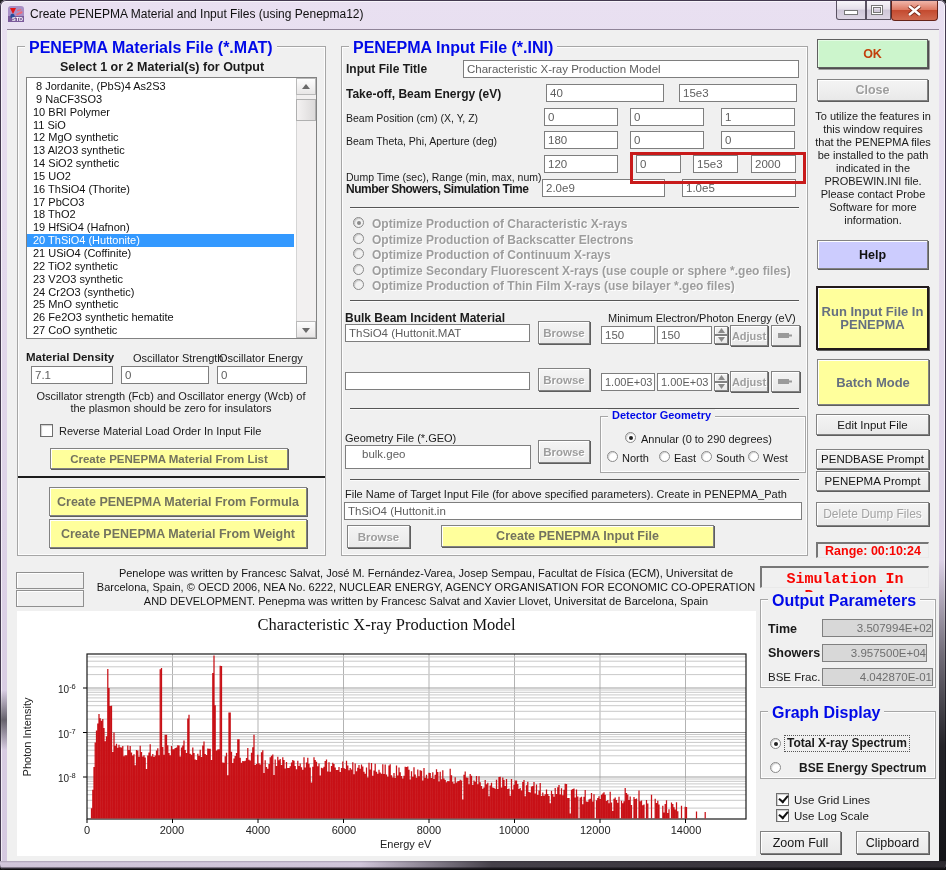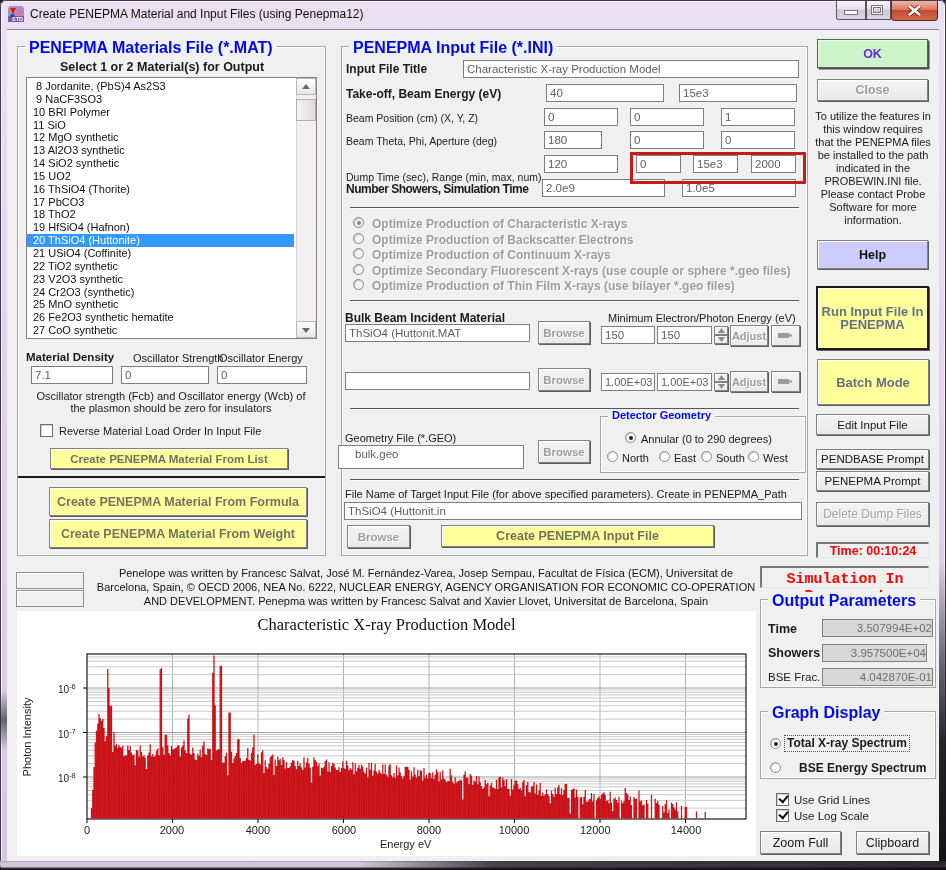--- a/index.html
+++ b/index.html
@@ -111,21 +111,21 @@
 <div class="lbl b" style="left:346px;top:62px;font-size:12px;">Input File Title</div>
 <div class="fld" style="left:463px;top:60px;width:336px;height:18px;">Characteristic X-ray Production Model</div>
 <div class="lbl b" style="left:346px;top:87px;font-size:12px;">Take-off, Beam Energy (eV)</div>
 <div class="fld" style="left:546px;top:84px;width:118px;height:18px;">40</div>
 <div class="fld" style="left:679px;top:84px;width:118px;height:18px;">15e3</div>
 <div class="lbl" style="left:346px;top:112px;font-size:10.5px;">Beam Position (cm) (X, Y, Z)</div>
 <div class="fld" style="left:544px;top:108px;width:74px;height:18px;">0</div>
 <div class="fld" style="left:630px;top:108px;width:74px;height:18px;">0</div>
 <div class="fld" style="left:721px;top:108px;width:74px;height:18px;">1</div>
 <div class="lbl" style="left:346px;top:135px;font-size:10.5px;">Beam Theta, Phi, Aperture (deg)</div>
-<div class="fld" style="left:544px;top:131px;width:58px;height:18px;">180</div>
+<div class="fld" style="left:544px;top:131px;width:74px;height:18px;">180</div>
 <div class="fld" style="left:630px;top:131px;width:74px;height:18px;">0</div>
 <div class="fld" style="left:721px;top:131px;width:74px;height:18px;">0</div>
 <div class="lbl" style="left:346px;top:159px;font-size:10.5px;margin-top:12px;">Dump Time (sec), Range (min, max, num)</div>
 <div class="fld" style="left:544px;top:155px;width:74px;height:18px;">120</div>
 <div class="fld" style="left:636px;top:155px;width:45px;height:18px;">0</div>
 <div class="fld" style="left:693px;top:155px;width:45px;height:18px;">15e3</div>
 <div class="fld" style="left:751px;top:155px;width:45px;height:18px;">2000</div>
 <div class="lbl b" style="left:346px;top:182px;font-size:12px;letter-spacing:-0.5px;">Number Showers, Simulation Time</div>
 <div class="fld" style="left:542px;top:179px;width:123px;height:18px;">2.0e9</div>
 <div class="fld" style="left:682px;top:179px;width:114px;height:18px;">1.0e5</div>
@@ -192,21 +192,21 @@
     <svg width="17" height="9">
       <rect x="1" y="2" width="11" height="5" fill="#9a9a9a"></rect>
       <rect x="12" y="3.5" width="3" height="2" fill="#9a9a9a"></rect>
     </svg>
   </div>
 <div class="etch" style="left:350px;top:408px;width:449px;"></div>
 <div class="grp" style="left:600px;top:416px;width:206px;height:57px;">
     <span class="gtitle" style="font-size:11px;">Detector Geometry</span>
   </div>
 <div class="lbl" style="left:345px;top:432px;">Geometry File (*.GEO)</div>
-<div class="fld" style="left:338px;top:445px;width:186px;height:24px;padding-left:16px;">bulk.geo</div>
+<div class="fld" style="left:345px;top:445px;width:186px;height:24px;padding-left:16px;">bulk.geo</div>
 <div class="btn" style="left:538px;top:440px;width:52px;height:23px;">
     <span class="dis" style="font-size:11.5px;">Browse</span>
   </div>
 <div class="rad on" style="left:625px;top:432px;"></div>
 <div class="lbl" style="left:641px;top:433px;">Annular (0 to 290 degrees)</div>
 <div class="rad" style="left:607px;top:451px;"></div>
 <div class="lbl" style="left:622px;top:452px;">North</div>
 <div class="rad" style="left:659px;top:451px;"></div>
 <div class="lbl" style="left:674px;top:452px;">East</div>
 <div class="rad" style="left:701px;top:451px;"></div>
@@ -215,38 +215,38 @@
 <div class="lbl" style="left:763px;top:452px;">West</div>
 <div class="etch" style="left:350px;top:479px;width:449px;"></div>
 <div class="lbl" style="left:345px;top:488px;">File Name of Target Input File (for above specified parameters). Create in PENEPMA_Path</div>
 <div class="fld" style="left:344px;top:502px;width:458px;height:18px;">ThSiO4 (Huttonit.in</div>
 <div class="btn" style="left:347px;top:525px;width:63px;height:23px;">
     <span class="dis" style="font-size:11.5px;">Browse</span>
   </div>
 <div class="btn ybtn" style="left:441px;top:525px;width:273px;height:22px;font-size:12.5px;">Create PENEPMA Input File</div>
 
 <div class="btn" style="left:817px;top:39px;width:111px;height:29px;background:#ccf5cc;border:1px solid #5f5f5f;box-shadow:1.5px 1.5px 0 #4e4e4e, inset 1px 1px 0 #e4fbe4;">
-    <span style="color:#6d28d9;font-weight:bold;font-size:12.5px;">OK</span>
+    <span style="color:#c2410c;font-weight:bold;font-size:12.5px;">OK</span>
   </div>
 <div class="btn" style="left:817px;top:79px;width:111px;height:22px;">
     <span class="dis" style="font-size:12.5px;">Close</span>
   </div>
 <div class="lbl" style="left:810px;top:110px;width:126px;text-align:center;white-space:normal;line-height:13px;">To utilize the features in<br>this window requires<br>that the PENEPMA files<br>be installed to the path<br>indicated in the<br>PROBEWIN.INI file.<br>Please contact Probe<br>Software for more<br>information.</div>
 <div class="btn" style="left:817px;top:240px;width:111px;height:29px;background:#ccccfe;">
     <span style="color:#111;font-weight:bold;font-size:12.5px;">Help</span>
   </div>
 <div class="btn ybtn" style="left:816px;top:286px;width:113px;height:64px;border:2px solid #221a1a;line-height:13px;font-size:13px;text-align:center;color:#667080;">Run Input File In<br>PENEPMA</div>
 <div class="btn ybtn" style="left:817px;top:359px;width:112px;height:46px;font-size:13px;color:#667080;">Batch Mode</div>
 <div class="btn" style="left:816px;top:414px;width:113px;height:21px;font-size:11.5px;">Edit Input File</div>
 <div class="btn" style="left:816px;top:449px;width:113px;height:20px;font-size:11.5px;">PENDBASE Prompt</div>
 <div class="btn" style="left:816px;top:471px;width:113px;height:20px;font-size:11.5px;">PENEPMA Prompt</div>
 <div class="btn" style="left:816px;top:502px;width:113px;height:24px;">
     <span style="color:#a3a3a3;font-size:12px;text-shadow:1px 1px 0 #fff;">Delete Dump Files</span>
   </div>
-<div class="abs" style="left:816px;top:542px;width:113px;height:16px;border:2px solid #777;border-bottom:1px solid #e9e9e9;border-right:1px solid #e9e9e9;text-align:center;font-size:12.5px;font-weight:bold;color:#f80400;line-height:12px;padding-top:1px;">Time: 00:10:24</div>
+<div class="abs" style="left:816px;top:542px;width:113px;height:16px;border:2px solid #777;border-bottom:1px solid #e9e9e9;border-right:1px solid #e9e9e9;text-align:center;font-size:12.5px;font-weight:bold;color:#f80400;line-height:12px;padding-top:1px;">Range: 00:10:24</div>
 <div class="abs" style="left:760px;top:566px;width:169px;height:22px;border:2px solid #777;border-bottom:1px solid #e9e9e9;border-right:1px solid #e9e9e9;text-align:center;font-size:15px;font-weight:bold;color:#f80400;padding-top:3px;font-family:Liberation Mono, monospace;">Simulation In Progress!</div>
 <div class="grp" style="left:760px;top:599px;width:176px;height:89px;">
     <span class="gtitle">Output Parameters</span>
   </div>
 <div class="lbl b" style="left:768px;top:622px;font-size:12.5px;">Time</div>
 <div class="gfld" style="left:822px;top:619px;width:111px;height:18px;">3.507994E+02</div>
 <div class="lbl b" style="left:768px;top:646px;font-size:12.5px;">Showers</div>
 <div class="gfld" style="left:822px;top:644px;width:105px;height:18px;">3.957500E+04</div>
 <div class="lbl" style="left:768px;top:671px;font-size:11.5px;">BSE Frac.</div>
 <div class="gfld" style="left:822px;top:668px;width:111px;height:18px;">4.042870E-01</div>

